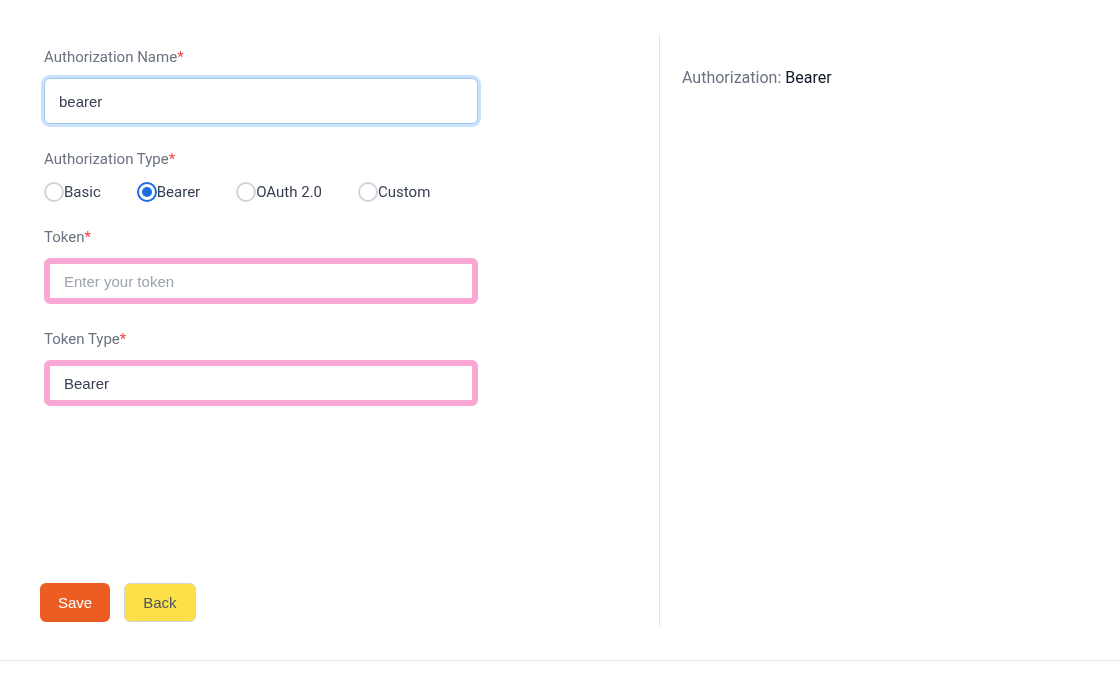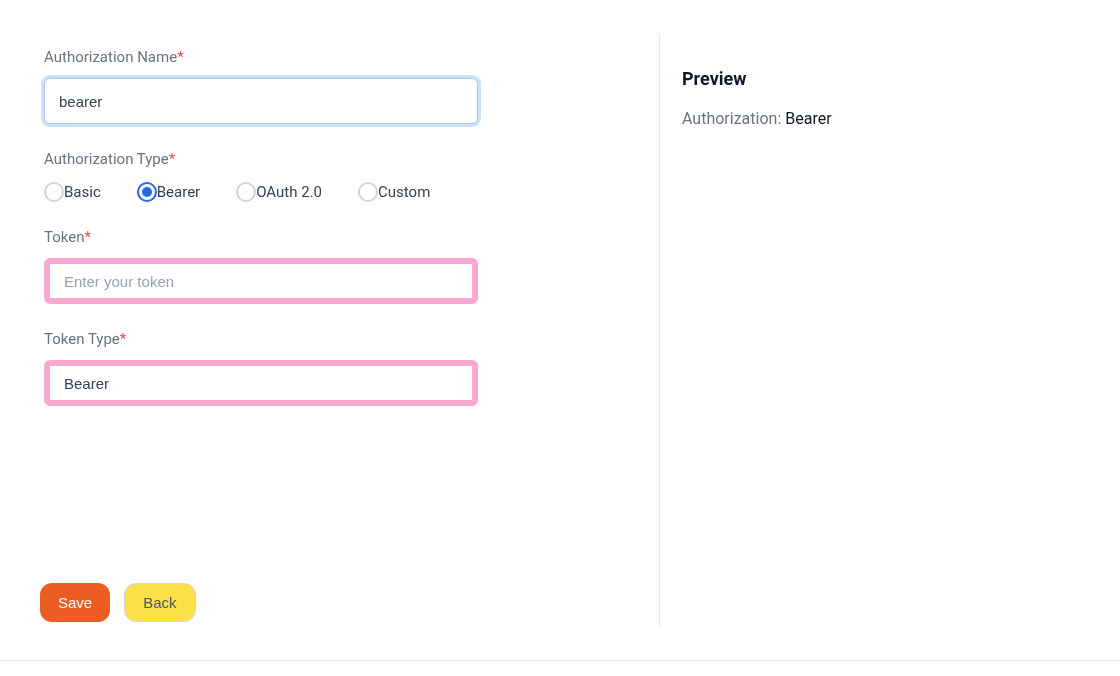--- a/index.html
+++ b/index.html
@@ -99,21 +99,21 @@
   }
   .button-row {
     position: absolute;
     bottom: 34px;
     left: 36px;
     display: flex;
     gap: 14px;
   }
   .btn {
     padding: 10px 18px;
-    border-radius: 12px;
+    border-radius: 6px;
     font-size: 15px;
     cursor: pointer;
     border: none;
   }
   .btn-primary {
     background: #eb5d23;
     color: #ffffff;
   }
   .btn-secondary {
     background: #fde047;
@@ -192,19 +192,18 @@
       <input type="text" class="text-input" value="Bearer" style="">
     </div>
 
     <div class="button-row">
       <button class="btn btn-primary">Save</button>
       <button class="btn btn-secondary">Back</button>
     </div>
   </div>
 
   <div class="right-panel">
-    <div class="preview-title">Preview</div>
     <div class="preview-line">
       <span class="preview-key">Authorization: </span><span>Bearer</span>
     </div>
   </div>
 </div>
 <div class="bottom-border"></div>
 
 </body></html>

